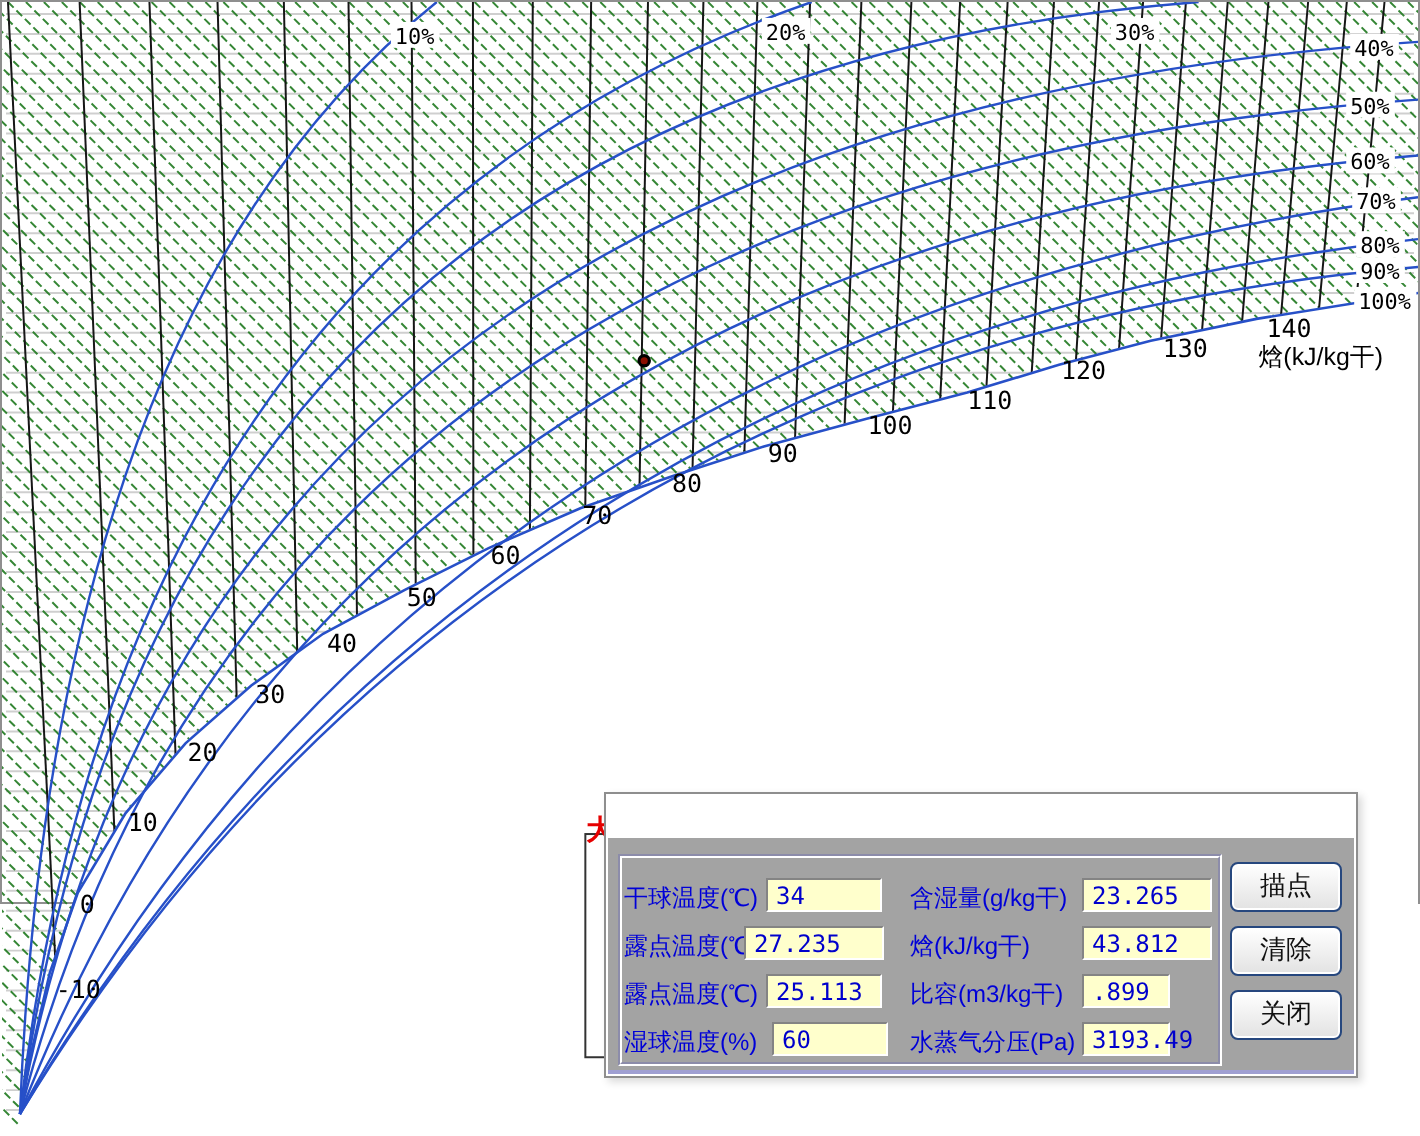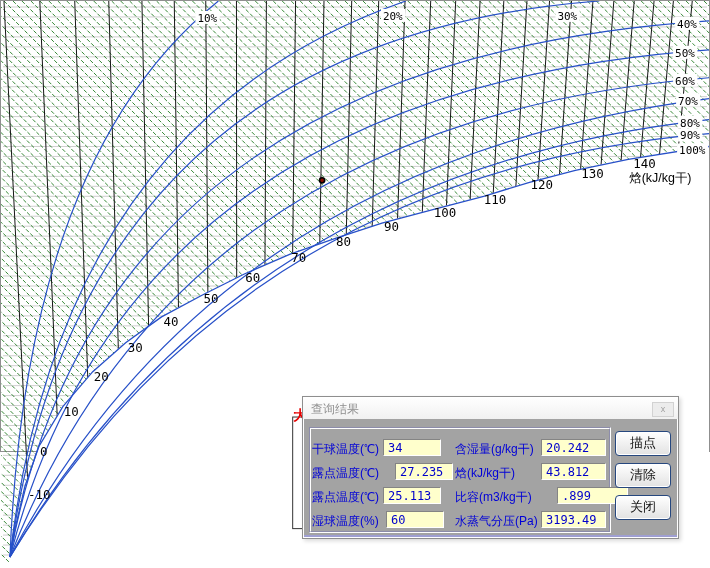--- a/index.html
+++ b/index.html
@@ -313,44 +313,40 @@
       <text x="582" y="178" font-size="12.5" fill="#000" font-family="&quot;DejaVu Sans Mono&quot;,monospace">130</text>
       <text x="634" y="168" font-size="12.5" fill="#000" font-family="&quot;DejaVu Sans Mono&quot;,monospace">140</text>
       <text x="630" y="182" font-size="12.5" fill="#000">焓(kJ/kg干)</text>
       <rect x="292.5" y="417.5" width="40" height="112" fill="none" stroke="#333" stroke-width="1"></rect>
       <text x="293" y="420" font-size="14" fill="#e60000" font-weight="bold">大</text>
       <circle cx="322" cy="180" r="2.6" fill="#8b0f00" stroke="#000000" stroke-width="1.6"></circle>
     </svg>
 </div>
 
 <div class="dialog">
-  <div class="titlebar">
-    <span class="title-text">查询结果</span>
-    <div class="close-btn">x</div>
-  </div>
   <div class="panel">
     <div class="groupbox">
       <div class="groupbox-inner"></div>
     </div>
 
     <span class="fld-label" style="left:8px;top:22px">干球温度(℃)</span>
     <div class="fld" style="left:79px;top:20px;width:58px">34</div>
     <span class="fld-label" style="left:8px;top:46px">露点温度(℃)</span>
-    <div class="fld" style="left:91px;top:44px;width:58px">27.235</div>
+    <div class="fld" style="left:68px;top:44px;width:70px">27.235</div>
     <span class="fld-label" style="left:8px;top:70px">露点温度(℃)</span>
     <div class="fld" style="left:79px;top:68px;width:58px">25.113</div>
     <span class="fld-label" style="left:8px;top:94px">湿球温度(%)</span>
     <div class="fld" style="left:82px;top:92px;width:58px">60</div>
 
     <span class="fld-label" style="left:151px;top:22px">含湿量(g/kg干)</span>
-    <div class="fld" style="left:237px;top:20px;width:65px">20.242</div>
+    <div class="fld" style="left:237px;top:20px;width:65px">23.265</div>
     <span class="fld-label" style="left:151px;top:46px">焓(kJ/kg干)</span>
     <div class="fld" style="left:237px;top:44px;width:65px">43.812</div>
     <span class="fld-label" style="left:151px;top:70px">比容(m3/kg干)</span>
-    <div class="fld" style="left:253px;top:68px;width:71px">.899</div>
+    <div class="fld" style="left:237px;top:68px;width:44px">.899</div>
     <span class="fld-label" style="left:151px;top:94px">水蒸气分压(Pa)</span>
-    <div class="fld" style="left:237px;top:92px;width:65px">3193.49</div>
+    <div class="fld" style="left:237px;top:92px;width:44px">3193.49</div>
 
     <div class="btn" style="top:12px">描点</div>
     <div class="btn" style="top:44px">清除</div>
     <div class="btn" style="top:76px">关闭</div>
   </div>
 </div>
 
 </body></html>

